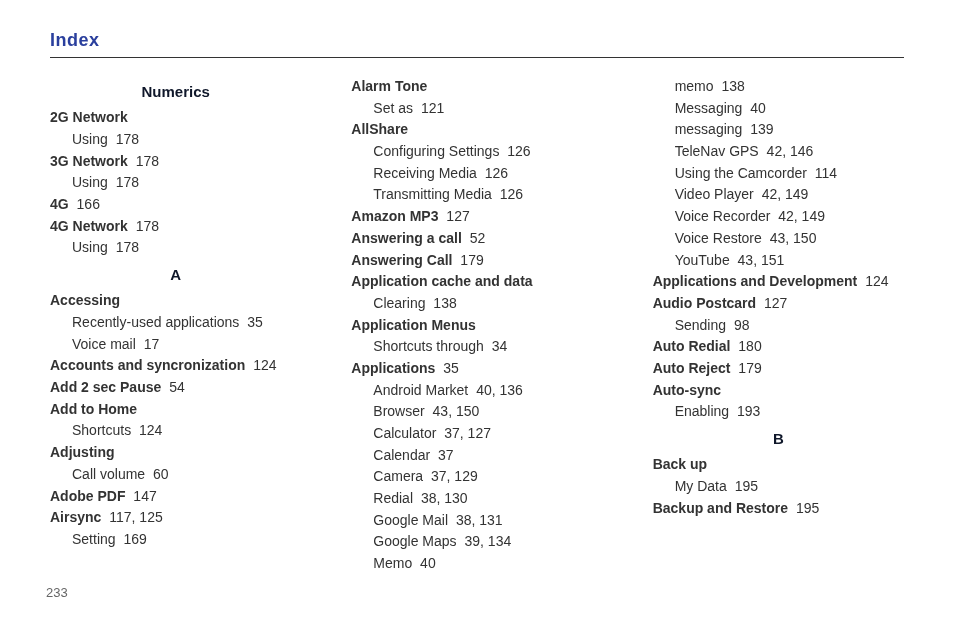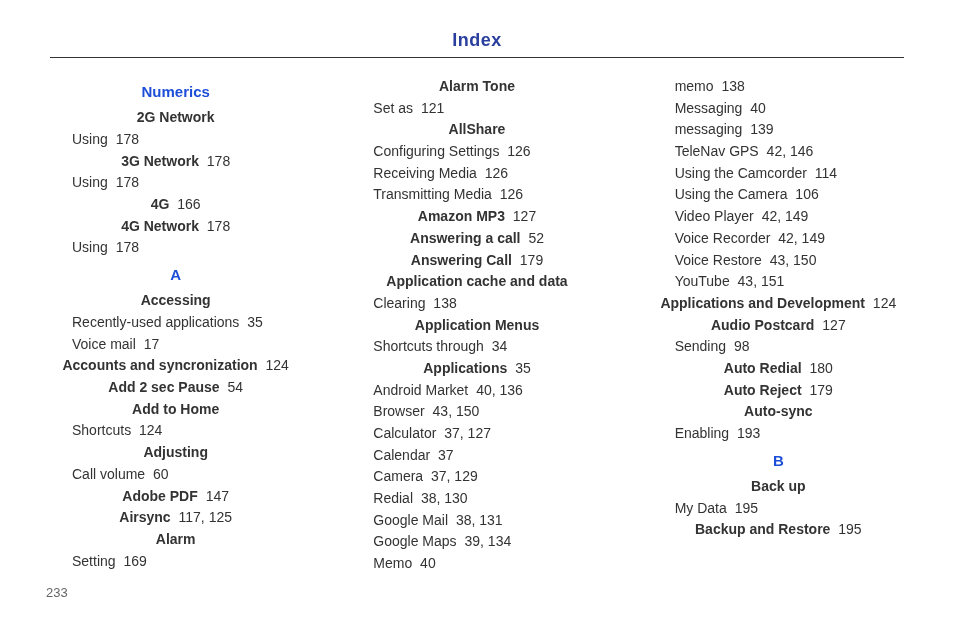--- a/index.html
+++ b/index.html
@@ -17,41 +17,39 @@
   }
   .title {
     font-family: Arial, Helvetica, sans-serif;
     font-weight: bold;
     color: #2a3f9d;
     font-size: 18px;
     padding-bottom: 6px;
     border-bottom: 1.5px solid #333;
     margin-bottom: 18px;
     letter-spacing: 0.5px;
-    text-align: center;
   }
   .columns {
     display: flex;
     gap: 50px;
   }
   .col {
     flex: 1;
     font-size: 14px;
     line-height: 1.55;
   }
   .section-head {
     font-weight: bold;
-    color: #1d4ed8;
+    color: #0f172a;
     text-align: center;
     font-size: 15px;
     margin: 4px 0 4px 0;
   }
   .lvl1 {
     margin: 0;
-    text-align: center;
   }
   .lvl1 .term {
     font-weight: bold;
   }
   .lvl2 {
     margin-left: 22px;
   }
   .pg {
     font-weight: normal;
     margin-left: 4px;
@@ -83,21 +81,20 @@
         <div class="lvl2"><span>Recently-used applications</span><span class="pg"> 35</span></div>
         <div class="lvl2"><span>Voice mail</span><span class="pg"> 17</span></div>
         <div class="lvl1"><span class="term">Accounts and syncronization</span><span class="pg"> 124</span></div>
         <div class="lvl1"><span class="term">Add 2 sec Pause</span><span class="pg"> 54</span></div>
         <div class="lvl1"><span class="term">Add to Home</span></div>
         <div class="lvl2"><span>Shortcuts</span><span class="pg"> 124</span></div>
         <div class="lvl1"><span class="term">Adjusting</span></div>
         <div class="lvl2"><span>Call volume</span><span class="pg"> 60</span></div>
         <div class="lvl1"><span class="term">Adobe PDF</span><span class="pg"> 147</span></div>
         <div class="lvl1"><span class="term">Airsync</span><span class="pg"> 117, 125</span></div>
-        <div class="lvl1"><span class="term">Alarm</span></div>
         <div class="lvl2"><span>Setting</span><span class="pg"> 169</span></div>
       </div>
     <div class="col">
         <div class="lvl1"><span class="term">Alarm Tone</span></div>
         <div class="lvl2"><span>Set as</span><span class="pg"> 121</span></div>
         <div class="lvl1"><span class="term">AllShare</span></div>
         <div class="lvl2"><span>Configuring Settings</span><span class="pg"> 126</span></div>
         <div class="lvl2"><span>Receiving Media</span><span class="pg"> 126</span></div>
         <div class="lvl2"><span>Transmitting Media</span><span class="pg"> 126</span></div>
         <div class="lvl1"><span class="term">Amazon MP3</span><span class="pg"> 127</span></div>
@@ -117,21 +114,20 @@
         <div class="lvl2"><span>Google Mail</span><span class="pg"> 38, 131</span></div>
         <div class="lvl2"><span>Google Maps</span><span class="pg"> 39, 134</span></div>
         <div class="lvl2"><span>Memo</span><span class="pg"> 40</span></div>
       </div>
     <div class="col">
         <div class="lvl2"><span>memo</span><span class="pg"> 138</span></div>
         <div class="lvl2"><span>Messaging</span><span class="pg"> 40</span></div>
         <div class="lvl2"><span>messaging</span><span class="pg"> 139</span></div>
         <div class="lvl2"><span>TeleNav GPS</span><span class="pg"> 42, 146</span></div>
         <div class="lvl2"><span>Using the Camcorder</span><span class="pg"> 114</span></div>
-        <div class="lvl2"><span>Using the Camera</span><span class="pg"> 106</span></div>
         <div class="lvl2"><span>Video Player</span><span class="pg"> 42, 149</span></div>
         <div class="lvl2"><span>Voice Recorder</span><span class="pg"> 42, 149</span></div>
         <div class="lvl2"><span>Voice Restore</span><span class="pg"> 43, 150</span></div>
         <div class="lvl2"><span>YouTube</span><span class="pg"> 43, 151</span></div>
         <div class="lvl1"><span class="term">Applications and Development</span><span class="pg"> 124</span></div>
         <div class="lvl1"><span class="term">Audio Postcard</span><span class="pg"> 127</span></div>
         <div class="lvl2"><span>Sending</span><span class="pg"> 98</span></div>
         <div class="lvl1"><span class="term">Auto Redial</span><span class="pg"> 180</span></div>
         <div class="lvl1"><span class="term">Auto Reject</span><span class="pg"> 179</span></div>
         <div class="lvl1"><span class="term">Auto-sync</span></div>

